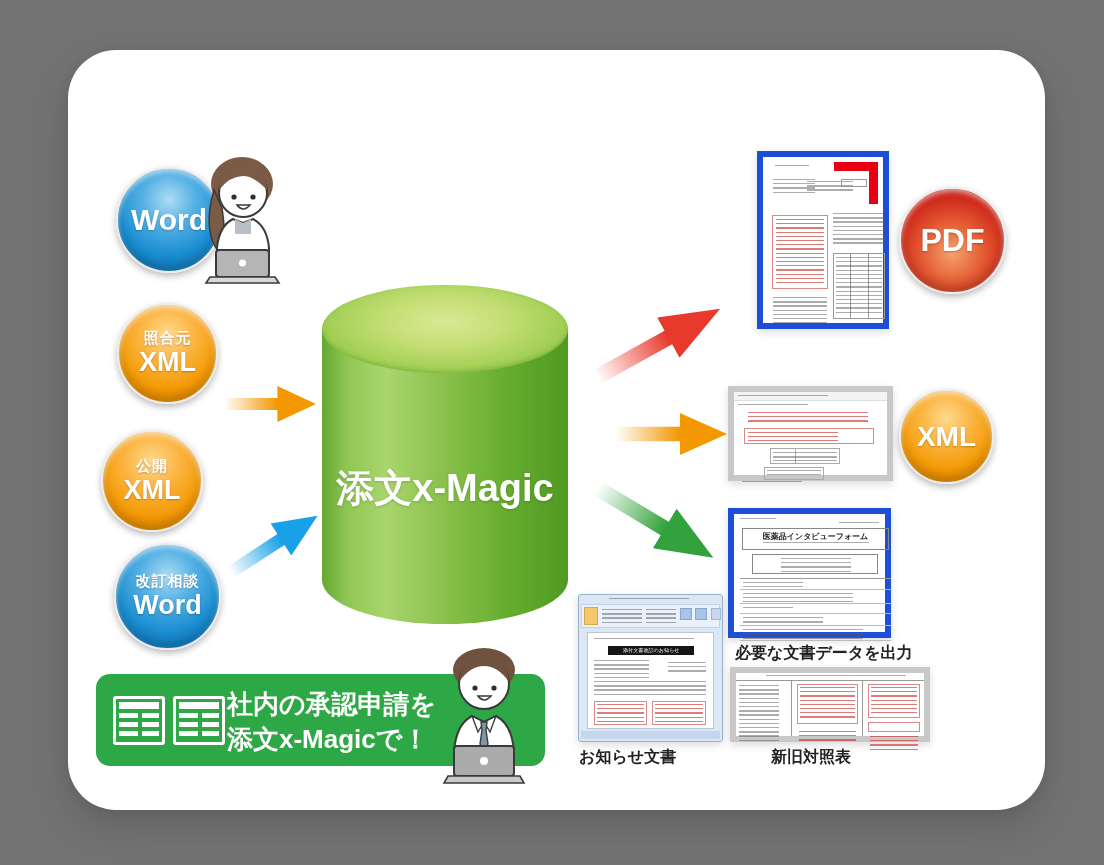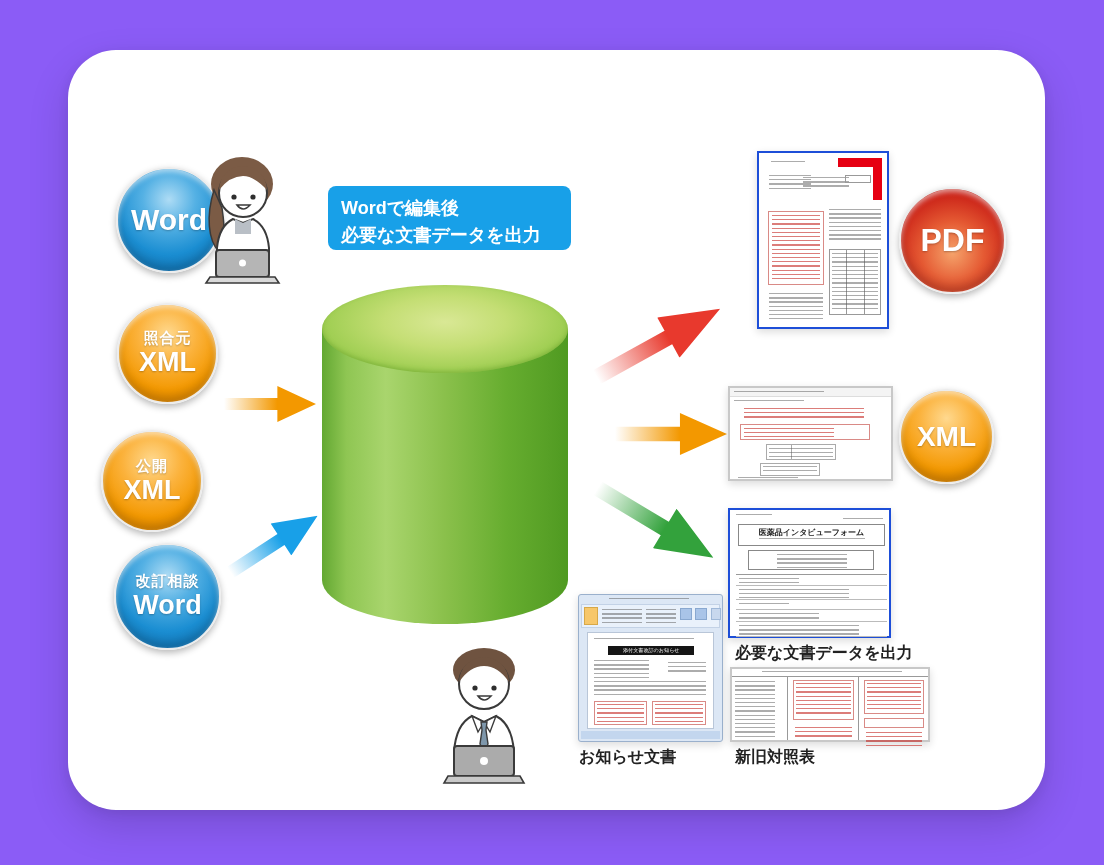--- a/index.html
+++ b/index.html
@@ -1,19 +1,19 @@
 <!DOCTYPE html>
 <html><head>
 <meta charset="utf-8">
 <style>
   * { margin:0; padding:0; box-sizing:border-box; }
   html,body { background:#fff; }
   .stage {
     position:relative; width:1104px; height:865px; overflow:hidden;
-    font-family:"Liberation Sans","DejaVu Sans",sans-serif; background:#8b5cf6;
+    font-family:"Liberation Sans","DejaVu Sans",sans-serif; background:#737373;
   }
   .card {
     position:absolute; left:68px; top:50px; width:977px; height:760px;
     background:#fff; border-radius:48px;
     box-shadow:0 16px 40px rgba(0,0,0,.15), 0 3px 12px rgba(0,0,0,.07);
   }
   .circ {
     position:absolute; border-radius:50%;
     display:flex; flex-direction:column; align-items:center; justify-content:center;
     color:#fff; font-weight:bold; text-align:center; line-height:1.05;
@@ -41,21 +41,21 @@
   .cyl-top {
     position:absolute; left:322px; top:285px; width:246px; height:88px; border-radius:50%;
     background:radial-gradient(ellipse at 50% 42%, #d9e895 0%, #c4de74 35%, #96ca4a 78%, #7fbd39 100%);
     box-shadow:inset 0 -2px 4px rgba(80,140,30,.35);
   }
   .cyl-label {
     position:absolute; left:322px; top:463px; width:246px; text-align:center;
     color:#fff; font-weight:bold; font-size:38px; letter-spacing:0px;
     text-shadow:0 1px 3px rgba(0,0,0,.18);
   }
-  .thumb { position:absolute; background:#fff; border:2px solid #1d4ed8; box-shadow:0 3px 8px rgba(0,0,0,.14); }
+  .thumb { position:absolute; background:#fff; border:6px solid #1d4ed8; box-shadow:0 3px 8px rgba(0,0,0,.14); }
   .tl { background:repeating-linear-gradient(to bottom, rgba(90,90,90,.5) 0 1.3px, transparent 1.3px 4.2px); }
   .tr { background:repeating-linear-gradient(to bottom, rgba(198,45,40,.62) 0 1.3px, transparent 1.3px 4.2px); }
   .abs { position:absolute; }
   .cap { position:absolute; color:#222; font-weight:bold; font-size:16px; }
   .banner-green {
     position:absolute; left:96px; top:674px; width:449px; height:92px;
     background:#2ea746; border-radius:14px;
   }
   .banner-green .txt {
     position:absolute; left:131px; top:13px; color:#fff; font-weight:bold;
@@ -118,27 +118,24 @@
     <circle cx="46" cy="49" r="2.6" fill="#2e2e2e"></circle>
     <circle cx="65" cy="49" r="2.6" fill="#2e2e2e"></circle>
     <path d="M49 57 Q55 65 62 57 Z" fill="#fff" stroke="#3a3a3a" stroke-width="1.6"></path>
     <path d="M29 100 Q31 78 45 71 L55 75 L65 71 Q79 78 81 100 L81 114 L29 114 Z" fill="#fff" stroke="#3a3a3a" stroke-width="2"></path>
     <path d="M47 71 L55 75 L63 71 L63 86 L47 86 Z" fill="#b9bfc6"></path>
     <rect x="28" y="102" width="53" height="27" rx="3" fill="#b5b5b5" stroke="#3a3a3a" stroke-width="2"></rect>
     <circle cx="54.5" cy="115" r="3.5" fill="#fff"></circle>
     <path d="M22 129 L87 129 L91 135 L18 135 Z" fill="#d9d9d9" stroke="#3a3a3a" stroke-width="1.6"></path>
   </svg>
 
-  <div class="note">
-    <div>Wordで編集後</div>
-    <div>必要な文書データを出力</div>
-  </div>
 
   <div class="cyl-body"></div>
   <div class="cyl-top"></div>
+  <div class="cyl-label">添文x-Magic</div>
 
   <div class="thumb" style="left:757px; top:151px; width:132px; height:178px;">
     <div class="abs" style="right:5px; top:5px; width:44px; height:42px; border-top:9px solid #e60012; border-right:9px solid #e60012;"></div>
     <div class="abs tl" style="left:12px; top:8px; width:34px; height:4px;"></div>
     <div class="abs tl" style="left:10px; top:22px; width:42px; height:16px;"></div>
     <div class="abs tl" style="left:44px; top:24px; width:46px; height:12px;"></div>
     <div class="abs" style="right:16px; top:22px; width:26px; height:8px; border:1px solid #999;"></div>
     <div class="abs" style="left:9px; top:58px; width:56px; height:74px; border:1px solid #d98a86;">
       <div class="abs tr" style="left:3px; top:3px; right:3px; bottom:3px;"></div>
     </div>
@@ -254,22 +251,38 @@
       <div class="abs tr" style="left:6px; top:50px; right:6px; height:12px;"></div>
     </div>
     <div class="abs" style="left:128px; top:8px; right:0; bottom:0;">
       <div class="abs" style="left:4px; top:3px; right:4px; height:34px; border:1px solid #d98a86;">
         <div class="abs tr" style="left:2px; top:2px; right:2px; bottom:2px;"></div>
       </div>
       <div class="abs" style="left:4px; top:41px; right:4px; height:10px; border:1px solid #d98a86;"></div>
       <div class="abs tr" style="left:6px; top:55px; right:6px; height:14px;"></div>
     </div>
   </div>
-  <div class="cap" style="left:735px; top:747px;">新旧対照表</div>
-
+  <div class="cap" style="left:771px; top:747px;">新旧対照表</div>
+
+  <div class="banner-green">
+    <div class="tbl-icon" style="left:17px; top:22px;">
+      <div class="hd"></div>
+      <div class="c1"></div>
+      <div class="c2"></div>
+    </div>
+    <div class="tbl-icon" style="left:77px; top:22px;">
+      <div class="hd"></div>
+      <div class="c1"></div>
+      <div class="c2"></div>
+    </div>
+    <div class="txt">
+      <div>社内の承認申請を</div>
+      <div>添文x-Magicで！</div>
+    </div>
+  </div>
 
   <svg class="person" style="left:424px; top:642px;" width="120" height="148" viewBox="0 0 120 148">
     <ellipse cx="60" cy="28" rx="31" ry="22" fill="#6f5340"></ellipse>
     <circle cx="60" cy="42" r="25" fill="#ffffff" stroke="#3a3a3a" stroke-width="2"></circle>
     <path d="M35 40 A25 25 0 0 1 85 40 Q74 24 60 24 Q46 24 35 40 Z" fill="#6f5340"></path>
     <circle cx="51" cy="46" r="2.6" fill="#2e2e2e"></circle>
     <circle cx="70" cy="46" r="2.6" fill="#2e2e2e"></circle>
     <path d="M54 54 Q60 62 67 54 Z" fill="#fff" stroke="#3a3a3a" stroke-width="1.6"></path>
     <path d="M30 110 Q32 82 48 74 L60 80 L72 74 Q88 82 90 110 L90 122 L30 122 Z" fill="#fff" stroke="#3a3a3a" stroke-width="2"></path>
     <path d="M48 74 L60 80 L54 90 Z" fill="#fff" stroke="#3a3a3a" stroke-width="1.4"></path>

